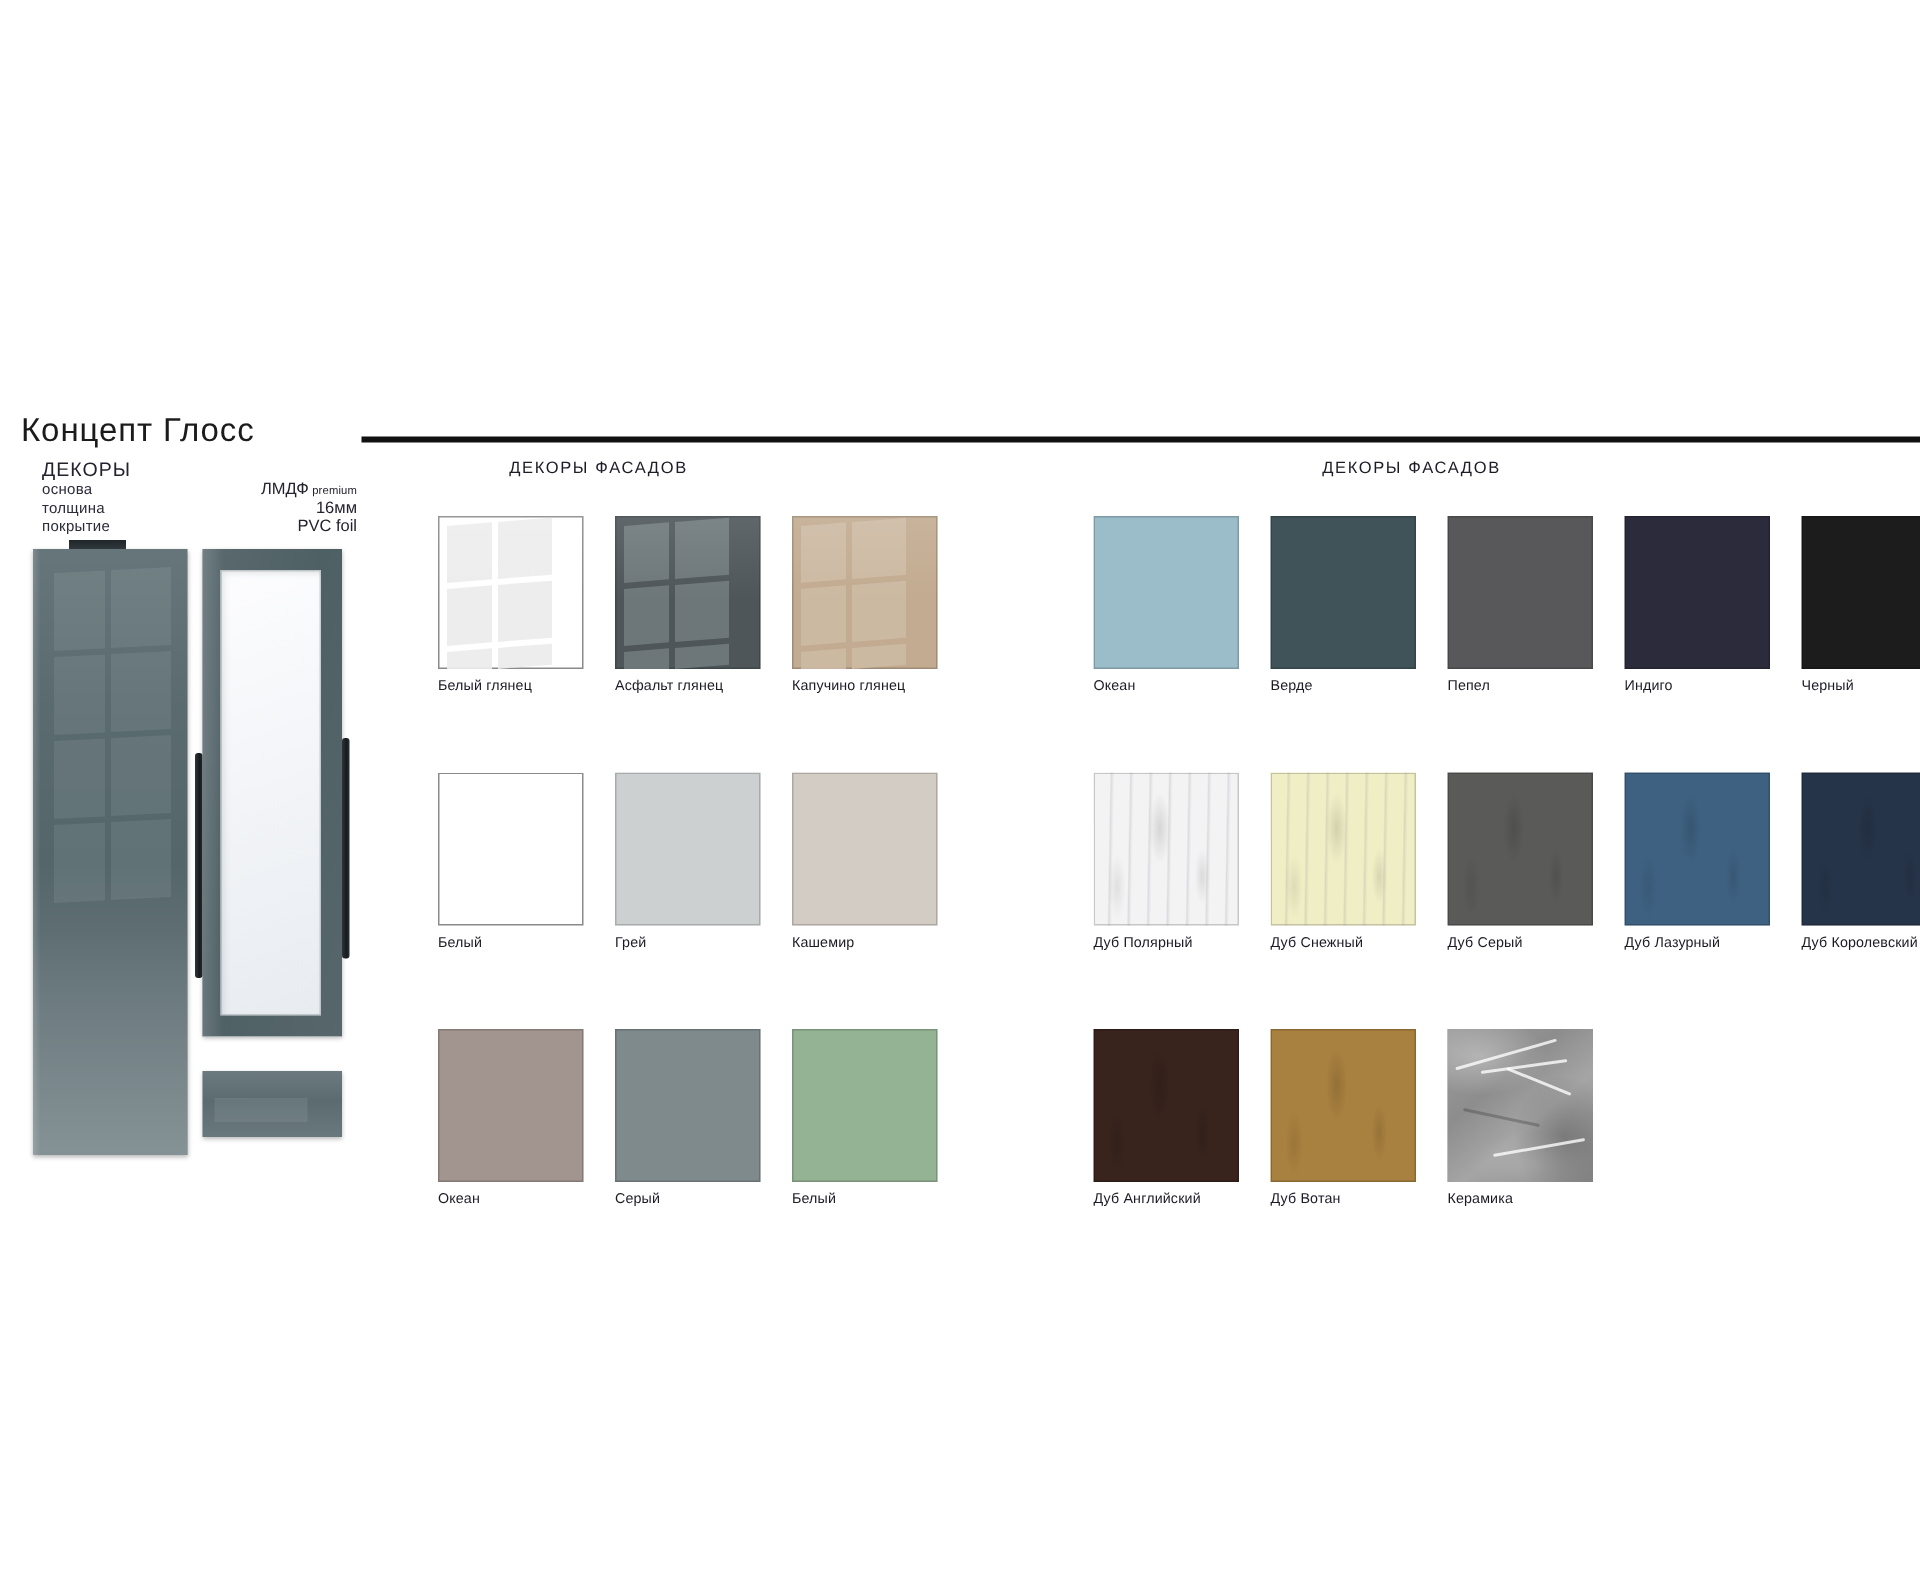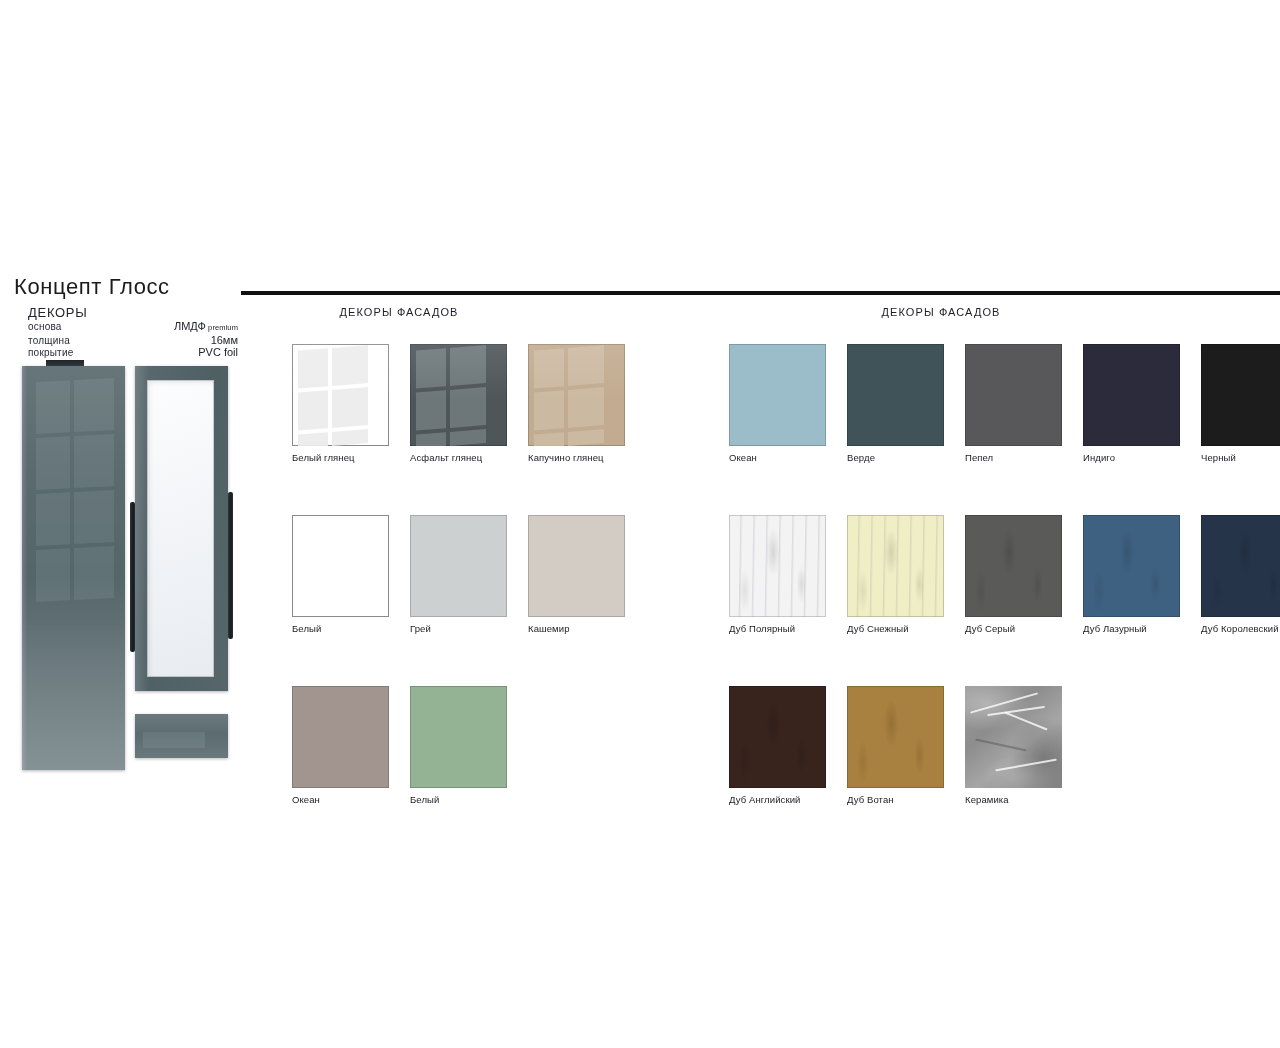--- a/index.html
+++ b/index.html
@@ -439,20 +439,24 @@
       </div>
       <div class="swatch-cell">
         <div class="swatch-chip hairline" style="background: rgb(211, 204, 197);"></div>
         <div class="swatch-label">Кашемир</div>
       </div>
       <div class="swatch-cell">
         <div class="swatch-chip hairline" style="background: rgb(162, 149, 143);"></div>
         <div class="swatch-label">Океан</div>
       </div>
       <div class="swatch-cell">
+        <div class="swatch-chip hairline" style="background: rgb(127, 138, 141);"></div>
+        <div class="swatch-label">Серый</div>
+      </div>
+      <div class="swatch-cell">
         <div class="swatch-chip hairline" style="background: rgb(148, 178, 148);"></div>
         <div class="swatch-label">Белый</div>
       </div>
     </div>
 </div>
 
 <div class="group" id="group-right">
   <div class="group-title">ДЕКОРЫ ФАСАДОВ</div>
   <div class="swatch-grid" id="grid-right">
       <div class="swatch-cell">

